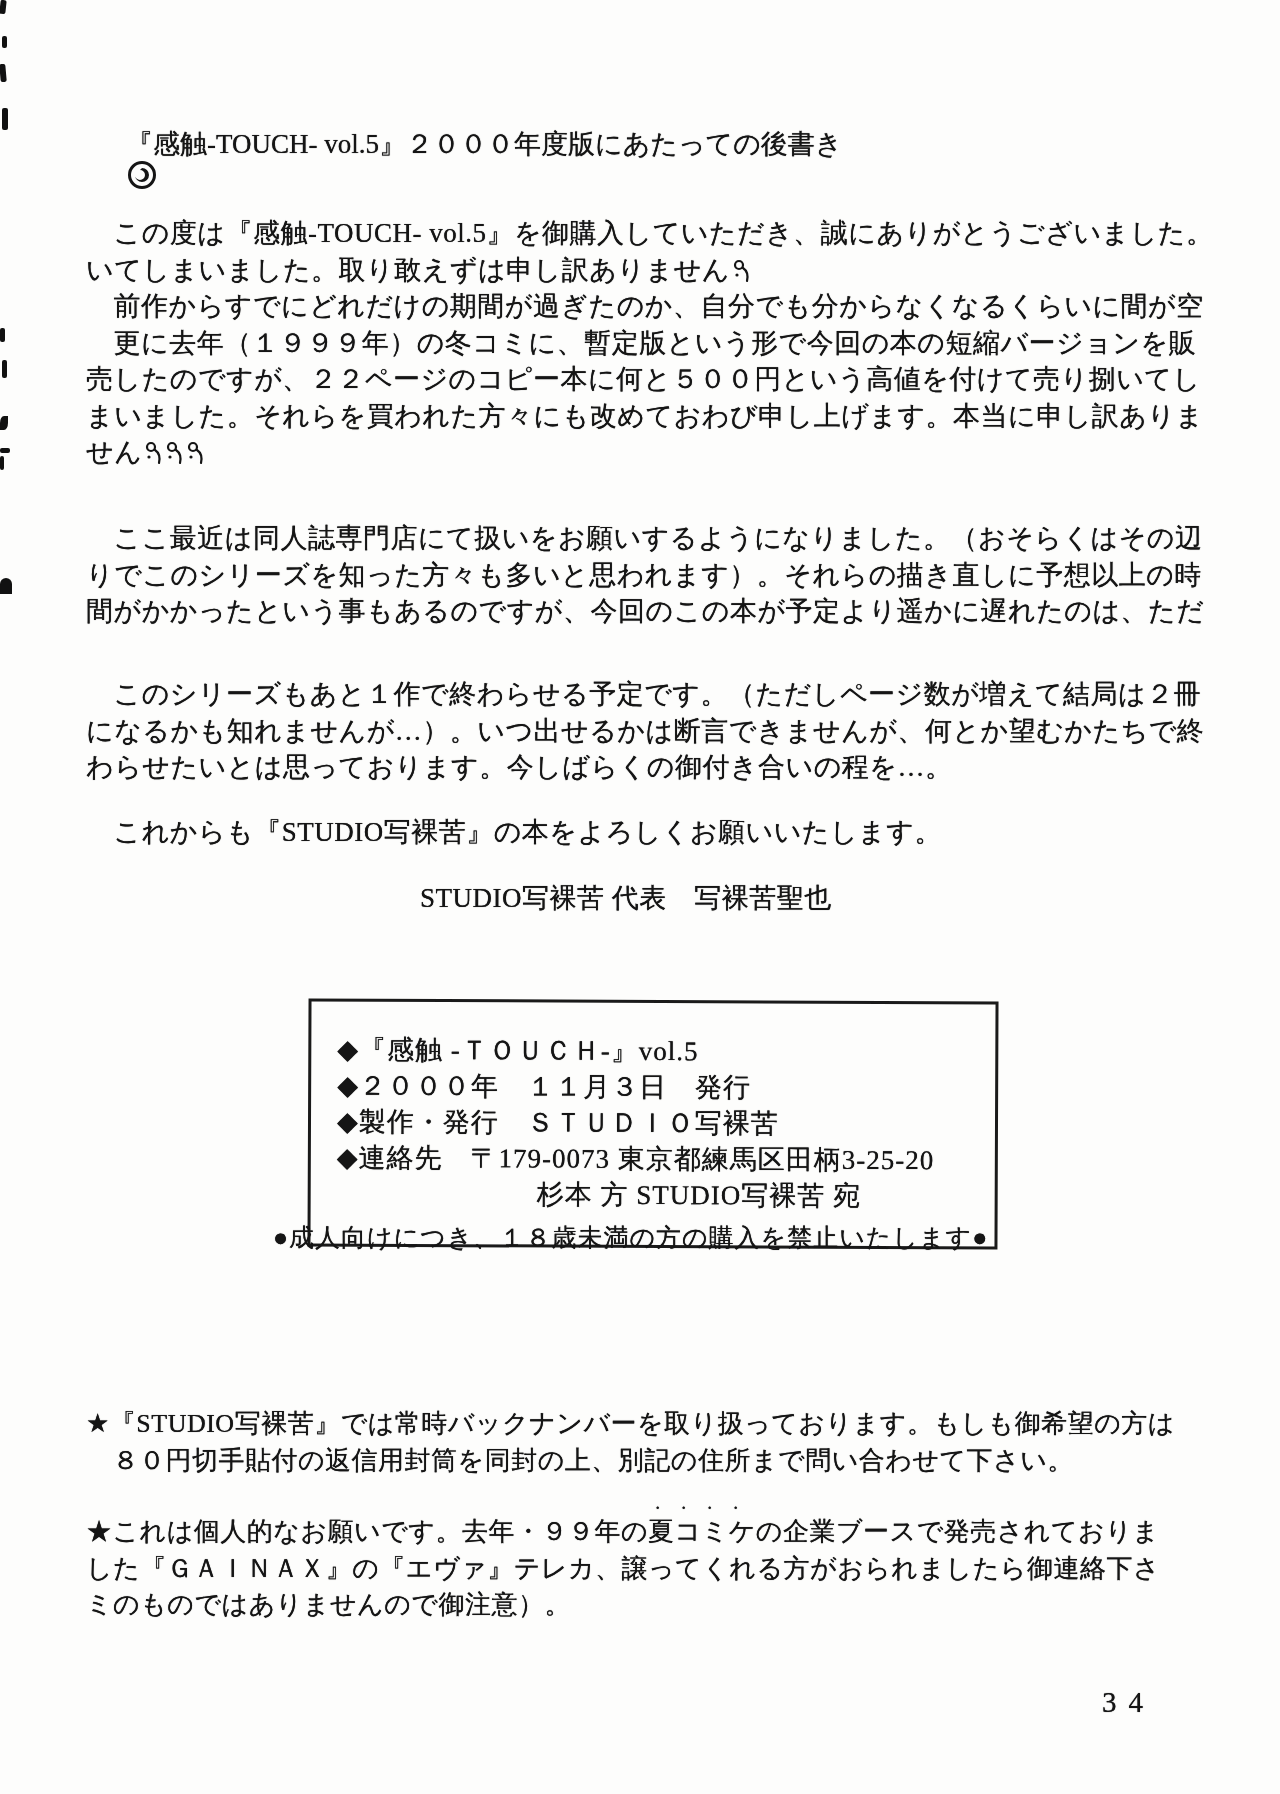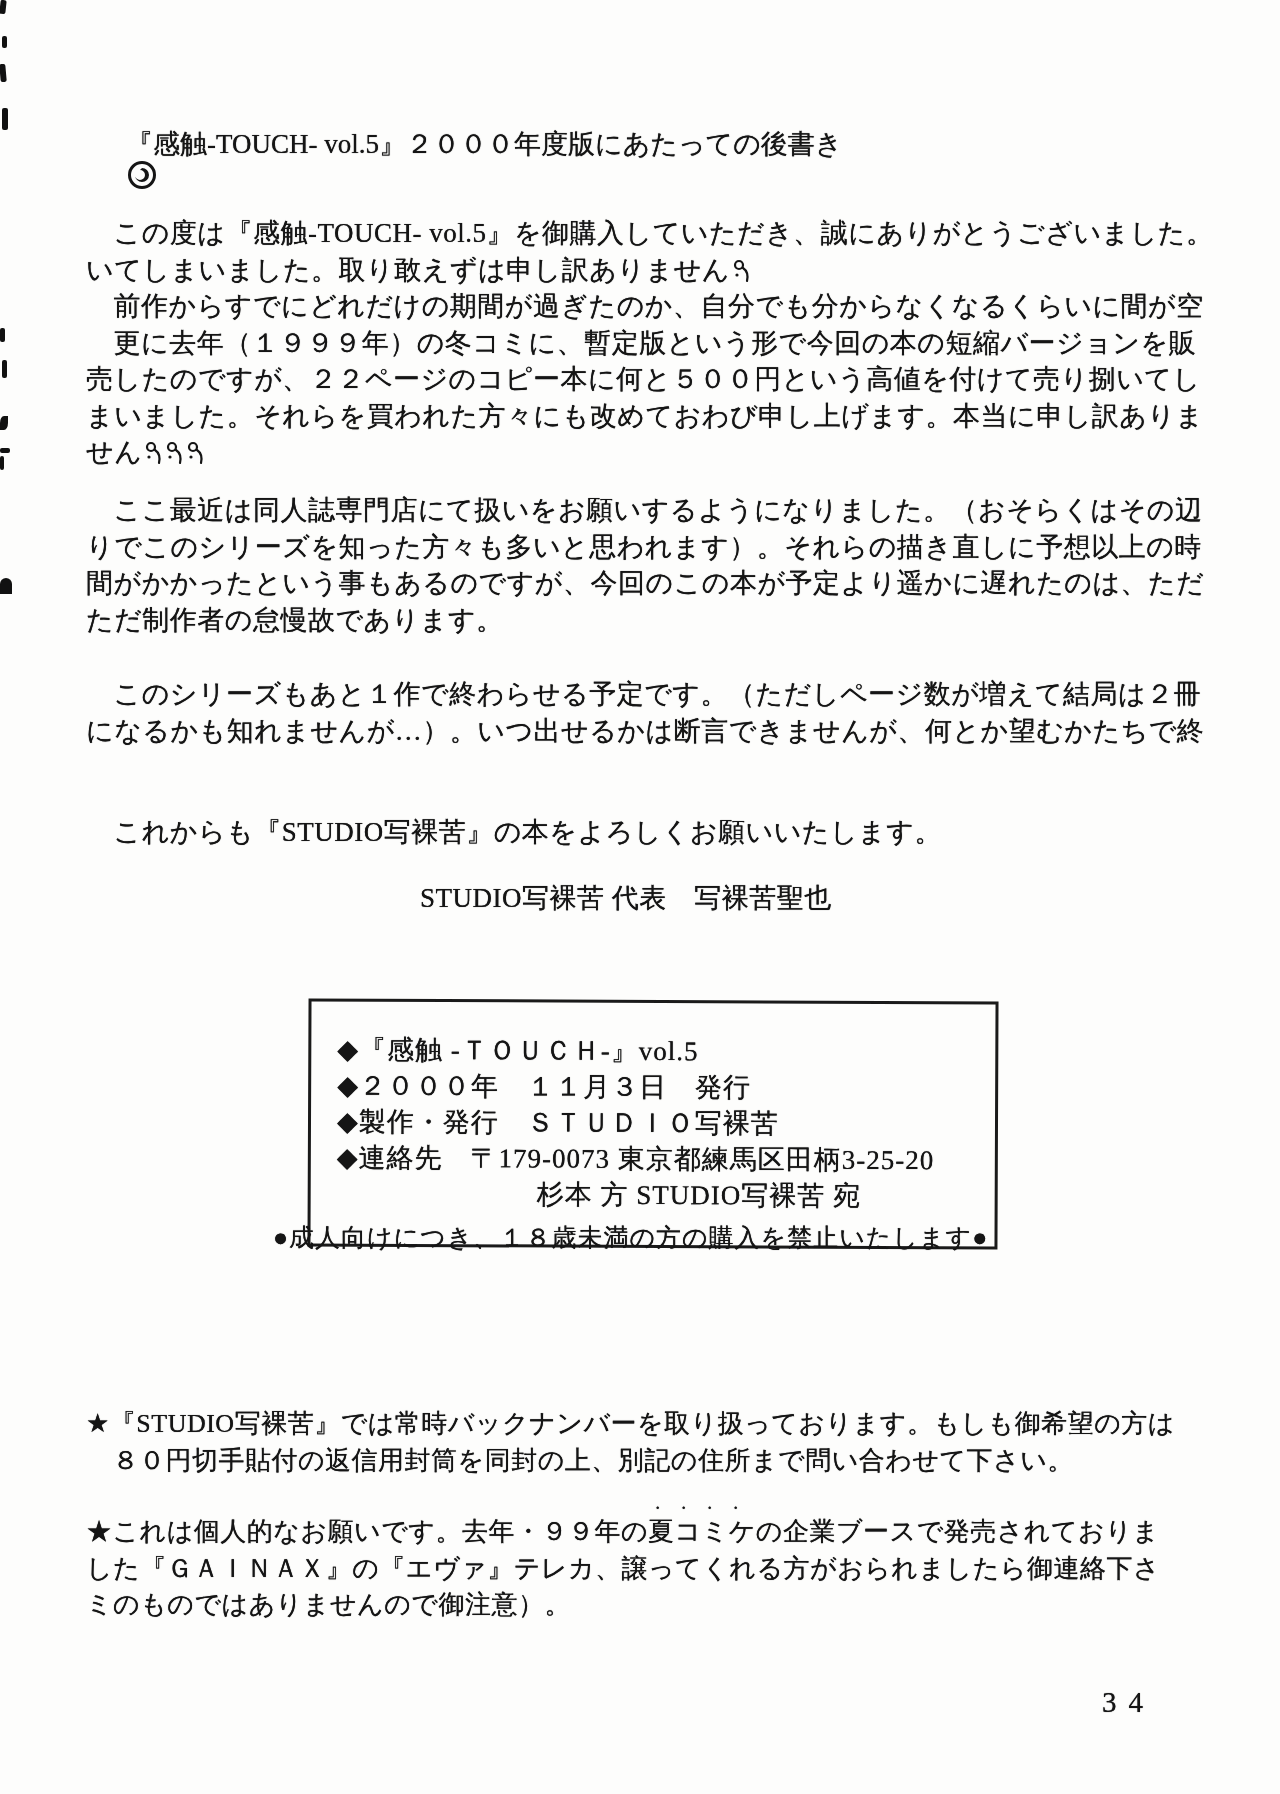--- a/index.html
+++ b/index.html
@@ -114,30 +114,30 @@
             <circle cx="6" cy="6" r="4" fill="none" stroke="#151515" stroke-width="2.2"></circle>
             <path d="M10 9 q6 4 4 13" fill="none" stroke="#151515" stroke-width="2.2" stroke-linecap="round"></path>
             <circle cx="4" cy="16" r="1.6" fill="#151515"></circle>
           </svg></span><span class="bow"><svg width="18" height="24" viewBox="0 0 18 24">
             <circle cx="6" cy="6" r="4" fill="none" stroke="#151515" stroke-width="2.2"></circle>
             <path d="M10 9 q6 4 4 13" fill="none" stroke="#151515" stroke-width="2.2" stroke-linecap="round"></path>
             <circle cx="4" cy="16" r="1.6" fill="#151515"></circle>
           </svg></span></div>
   </div>
 
-  <div class="abs" style="left:86px; top:492px;">
+  <div class="abs" style="left:86px; top:520px;">
     <div class="txt">　ここ最近は同人誌専門店にて扱いをお願いするようになりました。（おそらくはその辺</div>
     <div class="txt">りでこのシリーズを知った方々も多いと思われます）。それらの描き直しに予想以上の時</div>
     <div class="txt">間がかかったという事もあるのですが、今回のこの本が予定より遥かに遅れたのは、ただ</div>
-    <div class="txt">ただ制作者の怠慢故であります。</div>
   </div>
 
   <div class="abs" style="left:86px; top:676px;">
     <div class="txt">　このシリーズもあと１作で終わらせる予定です。（ただしページ数が増えて結局は２冊</div>
     <div class="txt">になるかも知れませんが…）。いつ出せるかは断言できませんが、何とか望むかたちで終</div>
+    <div class="txt">わらせたいとは思っております。今しばらくの御付き合いの程を…。</div>
   </div>
 
   <div class="abs txt" style="left:86px; top:814px;">　これからも『STUDIO写裸苦』の本をよろしくお願いいたします。</div>
 
   <div class="abs txt" style="left:420px; top:880px;">STUDIO写裸苦 代表　写裸苦聖也</div>
 
   <div class="abs colophon-box" style="left:308px; top:1000px;">
     <div class="line txt">◆『感触 -ＴＯＵＣＨ-』vol.5</div>
     <div class="line txt">◆２０００年　１１月３日　発行</div>
     <div class="line txt">◆製作・発行　ＳＴＵＤＩＯ写裸苦</div>

